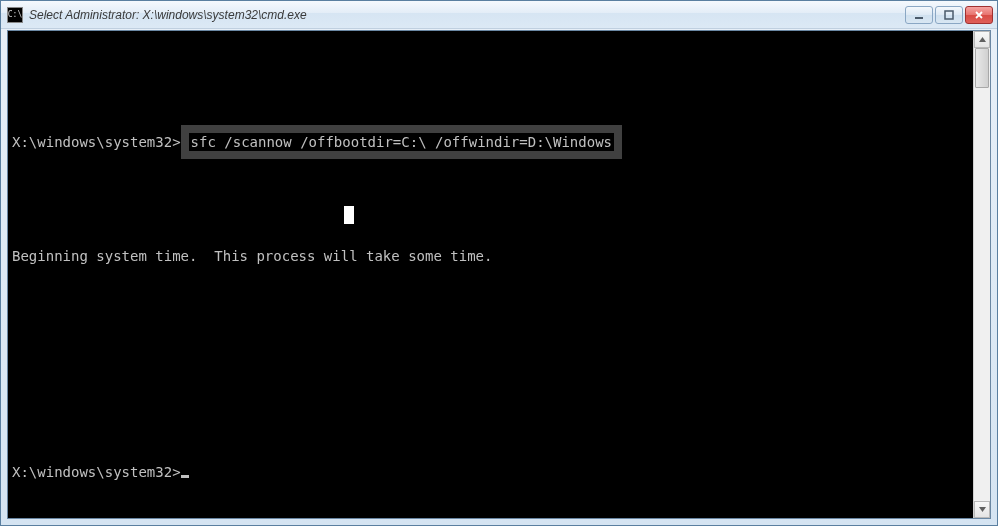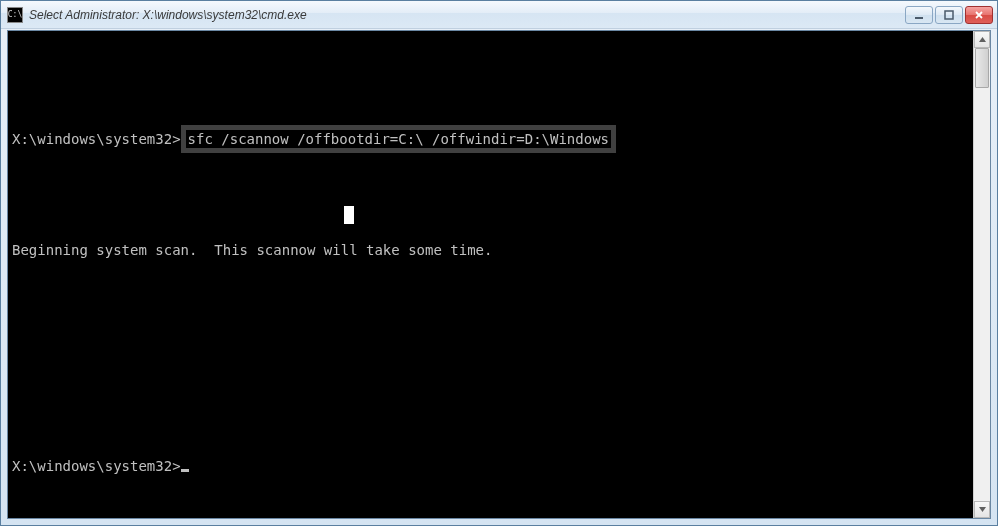--- a/index.html
+++ b/index.html
@@ -88,21 +88,21 @@
     font-family: Consolas, "Lucida Console", monospace;
     font-size: 14px;
     line-height: 18px;
     color: #c0c0c0;
     white-space: pre;
     position: relative;
     overflow: hidden;
   }
   .line { white-space: pre; }
   .hl {
-    border: 5px solid #404040;
+    border: 8px solid #404040;
     display: inline-block;
     padding: 0 2px;
     margin: -2px 0;
   }
   .blank { height: 18px; }
   .cursor {
     display: inline-block;
     width: 8px;
     height: 3px;
     background: #c0c0c0;
@@ -175,21 +175,21 @@
           </svg>
       </div>
     </div>
   </div>
 
   <div class="client-area">
     <div class="terminal">
       <div class="blank"></div>
       <div class="line"><span>X:\windows\system32&gt;</span><span class="hl">sfc /scannow /offbootdir=C:\ /offwindir=D:\Windows</span></div>
       <div class="blank"></div>
-      <div class="line">Beginning system scan.  This scannow will take some time.</div>
+      <div class="line">Beginning system time.  This process will take some time.</div>
       <div class="blank"></div>
       <div class="blank"></div>
       <div class="blank"></div>
       <div class="line"><span>X:\windows\system32&gt;</span><span class="cursor"></span></div>
 
       <div class="mouse-cursor"></div>
     </div>
 
     <div class="scrollbar">
       <div class="sb-btn">

